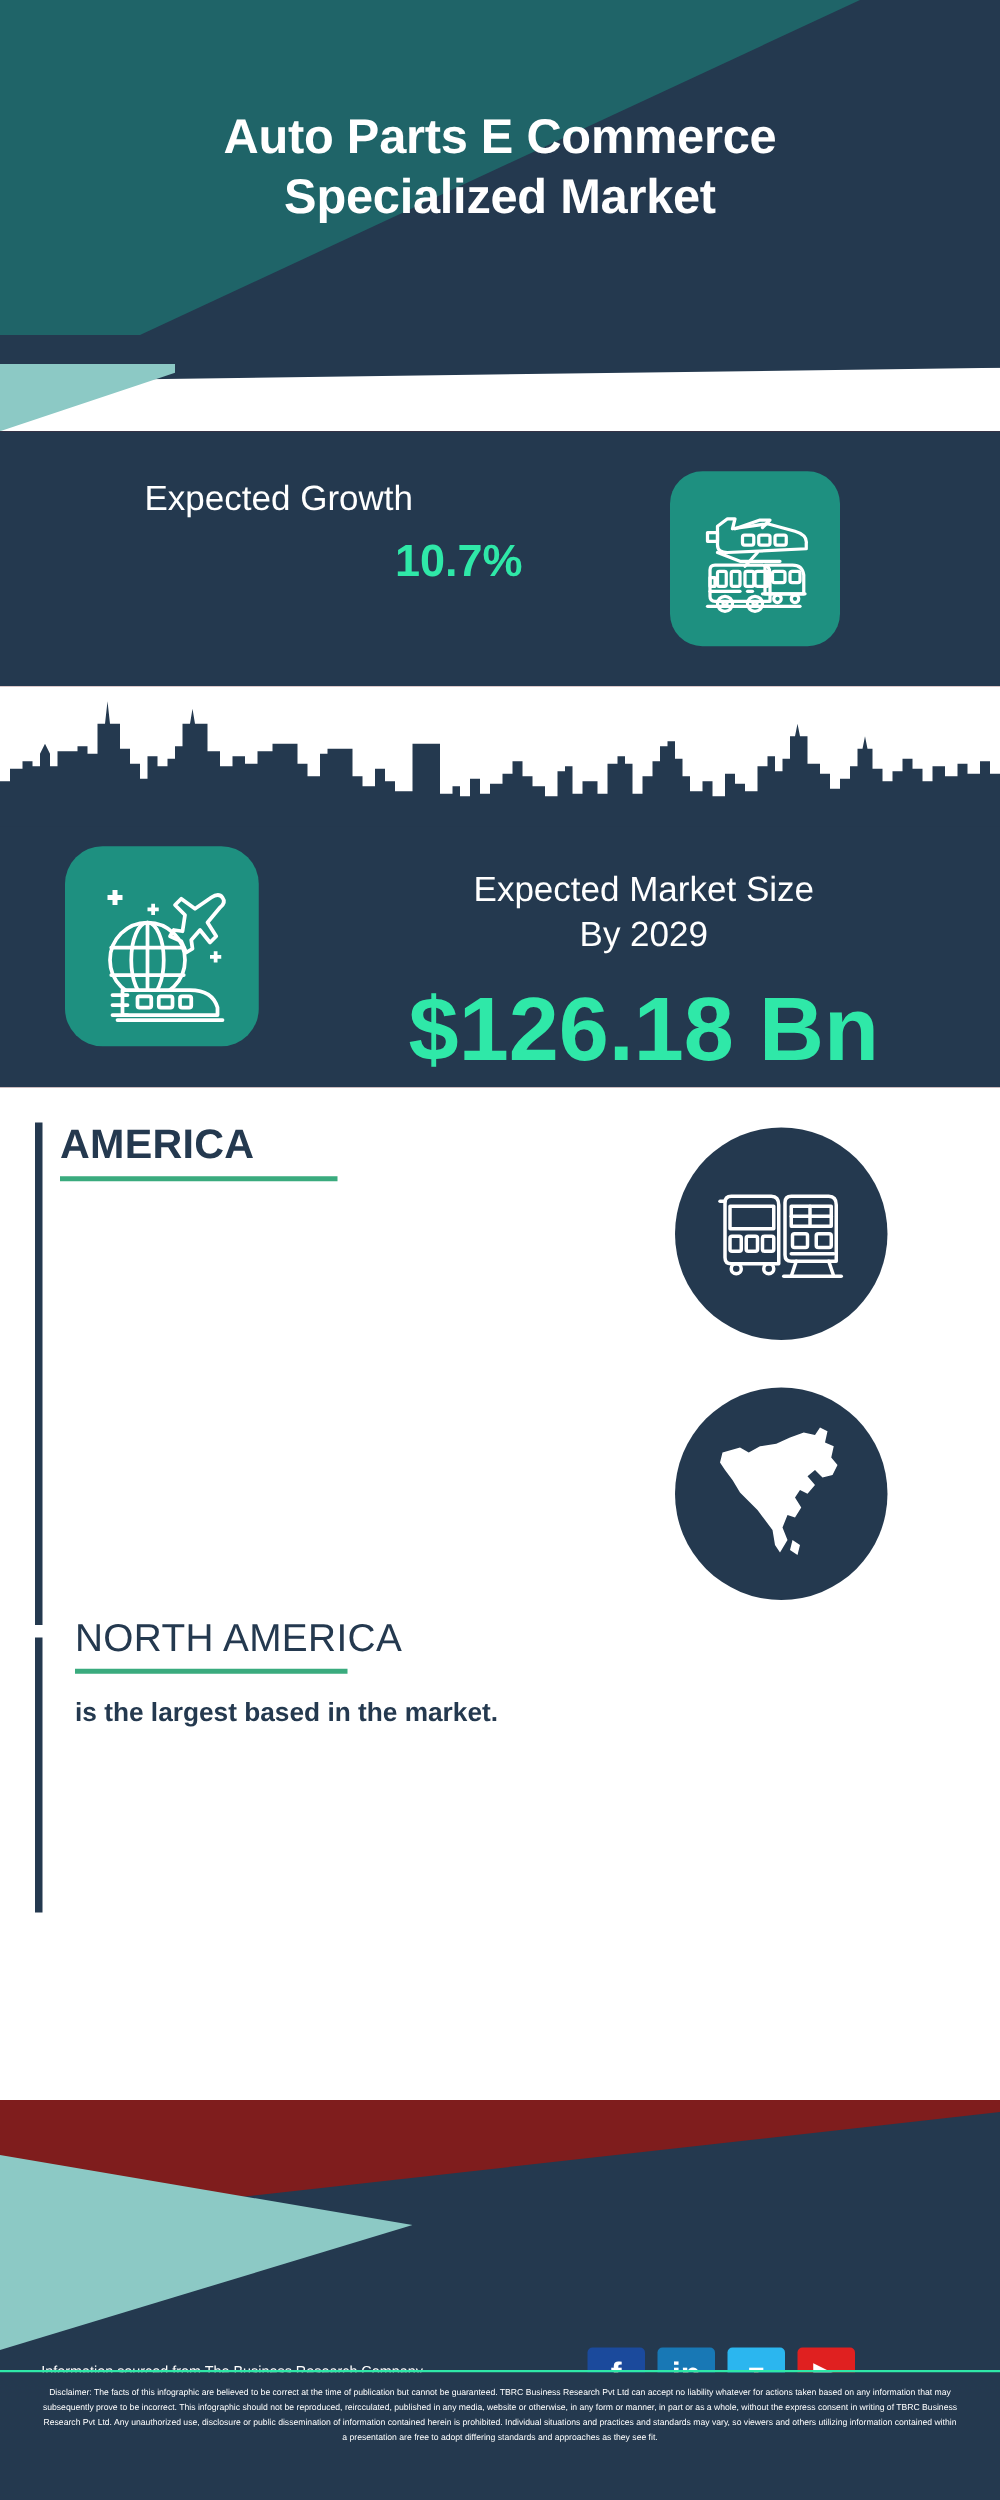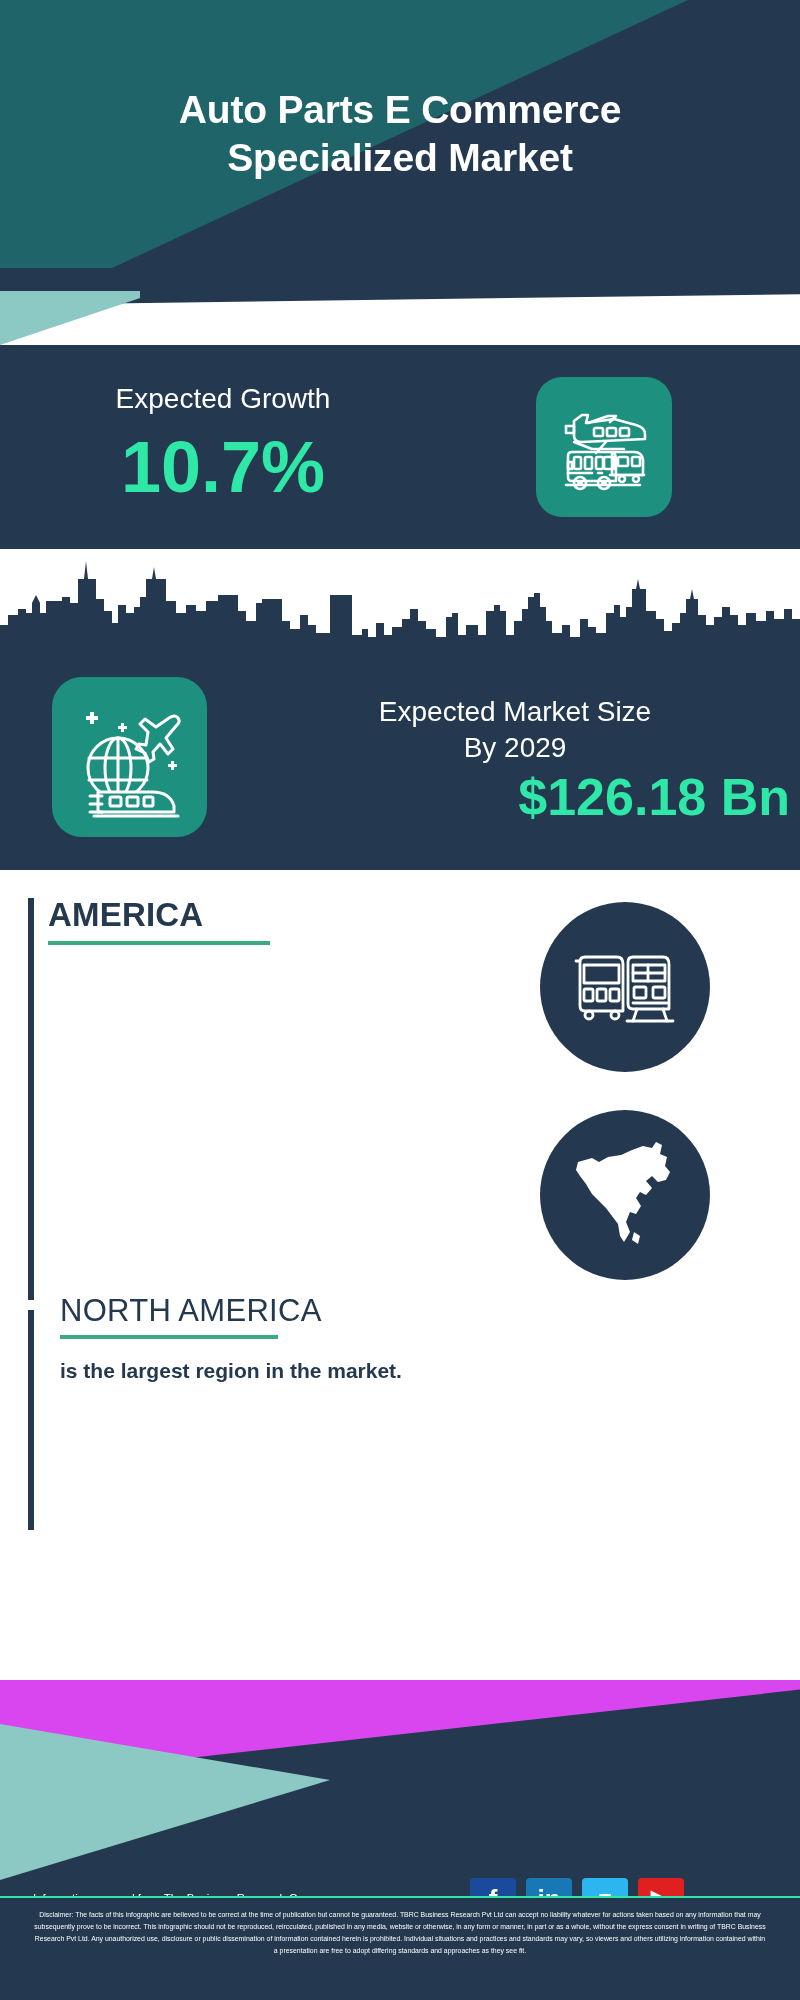--- a/index.html
+++ b/index.html
@@ -3,21 +3,21 @@
 <meta charset="utf-8">
 <style>
   * { margin:0; padding:0; box-sizing:border-box; }
   html,body { width:800px; height:2000px; }
   body {
     font-family:"Liberation Sans", sans-serif;
     background:#ffffff;
     position:relative;
     overflow:hidden;
   }
-  .page { position:relative; width:800px; height:2000px; background:#d946ef; }
+  .page { position:relative; width:800px; height:2000px; background:#7f1d1d; }
 
   
   .header {
     position:absolute; left:0; top:0; width:800px; height:268px;
     background:#1f6468; overflow:hidden;
   }
   .header-diag {
     position:absolute; right:0; top:0; width:800px; height:268px;
     background:#24394f;
     clip-path: polygon(100% 0, 100% 100%, 14% 100%, 86% 0);
@@ -50,22 +50,23 @@
   .growth {
     position:absolute; left:0; top:345px; width:800px; height:204px;
     background:#24394f;
   }
   .growth-text {
     position:absolute; left:28px; top:36px; width:390px;
     text-align:center; color:#ffffff;
   }
   .growth-label { font-size:28px; line-height:1.28; font-weight:normal; }
   .growth-value {
-    color:#2fe8a8; font-size:72px; font-weight:bold; line-height:1.0;
+    color:#2fe8a8; font-size:36px; font-weight:bold; line-height:1.0;
     margin-top:14px;
+    text-align:right;
   }
   .icon-card-1 {
     position:absolute; left:536px; top:32px; width:136px; height:140px;
     background:#1e9080; border-radius:26px;
     display:flex; align-items:center; justify-content:center;
   }
 
   
   .skyline-sec {
     position:absolute; left:0; top:549px; width:800px; height:321px;
@@ -74,21 +75,21 @@
   .skyline-svg { position:absolute; left:0; top:0; width:800px; height:120px; display:block; }
   .skyline-fill {
     position:absolute; left:0; top:112px; width:800px; height:209px; background:#24394f;
   }
   .msize-text {
     position:absolute; left:240px; top:145px; width:550px;
     text-align:center; color:#ffffff; z-index:4;
   }
   .msize-label { font-size:28px; line-height:1.28; }
   .msize-value {
-    color:#2fe8a8; font-size:52px; font-weight:bold; line-height:1.05; margin-top:4px;text-align:right;
+    color:#2fe8a8; font-size:72px; font-weight:bold; line-height:1.05; margin-top:21px;
   }
   .icon-card-2 {
     position:absolute; left:52px; top:128px; width:155px; height:160px;
     background:#1e9080; border-radius:30px; z-index:4;
     display:flex; align-items:center; justify-content:center;
   }
 
   
   .body-sec {
     position:absolute; left:0; top:870px; width:800px; height:810px;
@@ -274,21 +275,21 @@
     <div class="bar-left2"></div>
 
     <div class="driver-block">
       <div class="driver-title">AMERICA</div>
       <div class="rule"></div>
     </div>
 
     <div class="region-block">
       <div class="region-title">NORTH AMERICA</div>
       <div class="region-rule"></div>
-      <div class="region-text">is the largest region in the market.</div>
+      <div class="region-text">is the largest based in the market.</div>
     </div>
 
     <div class="circ-icon circ-1">
       <svg width="108" height="92" viewBox="0 0 108 92">
         <g fill="none" stroke="#ffffff" stroke-width="2.8" stroke-linejoin="round" stroke-linecap="round">
 
           <path d="M14 16 L46 16 Q52 16 52 23 L52 70 L14 70 Q9 70 9 65 L9 21 Q9 16 14 16 Z"></path>
           <path d="M13 24 L48 24 L48 42 L13 42 Z"></path>
           <rect x="13" y="48" width="9" height="12" rx="1.6"></rect>
           <rect x="26" y="48" width="9" height="12" rx="1.6"></rect>

